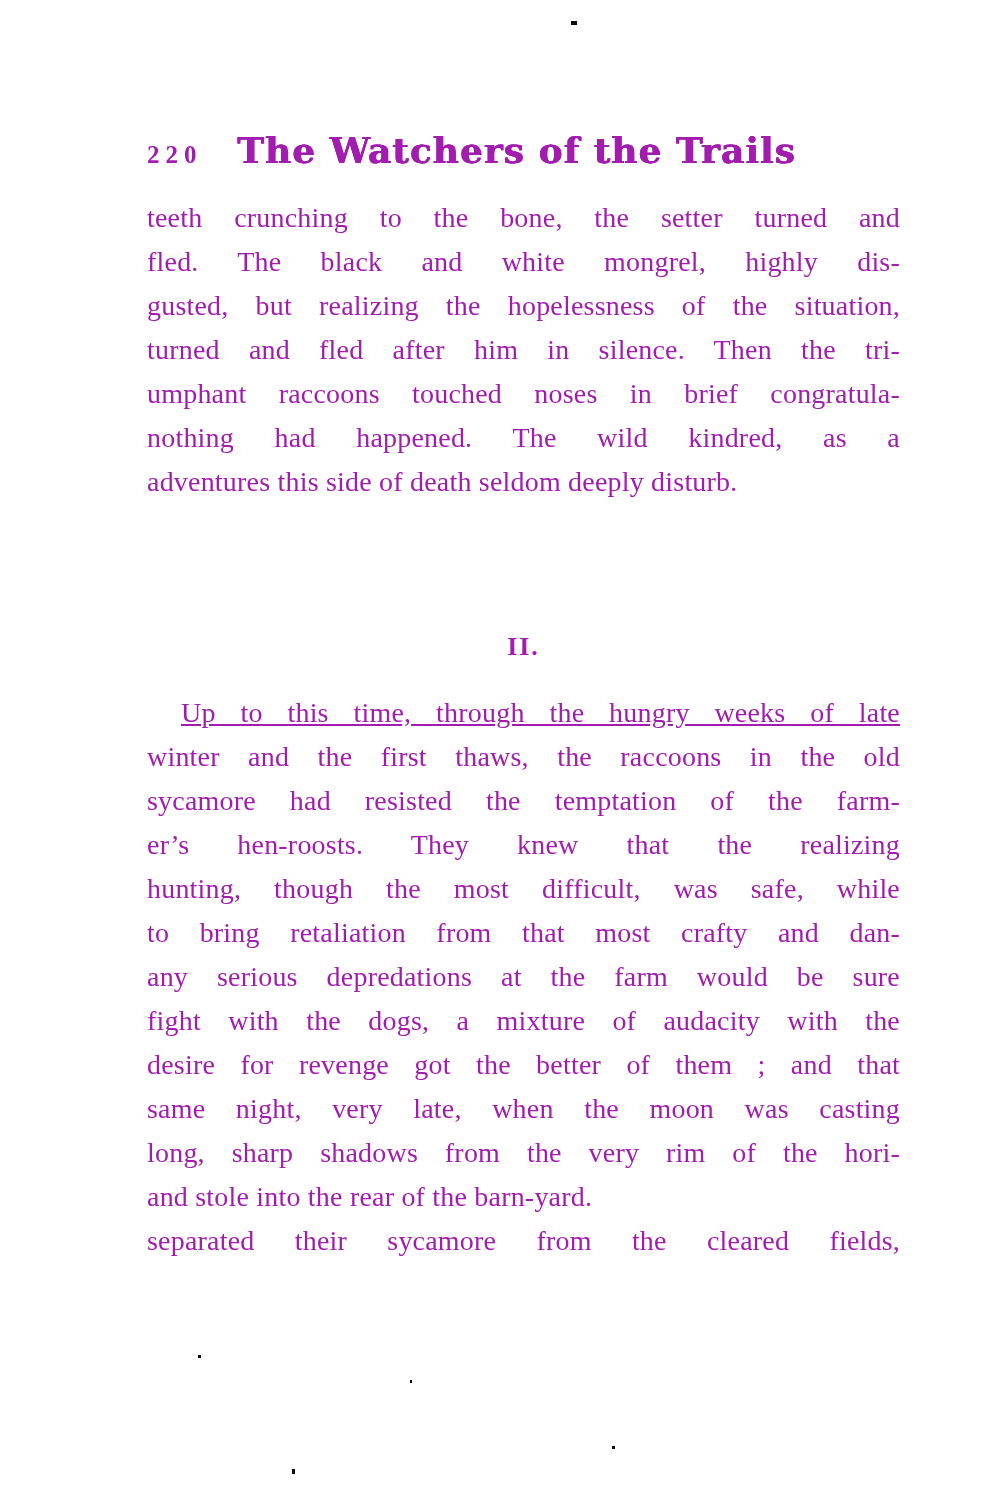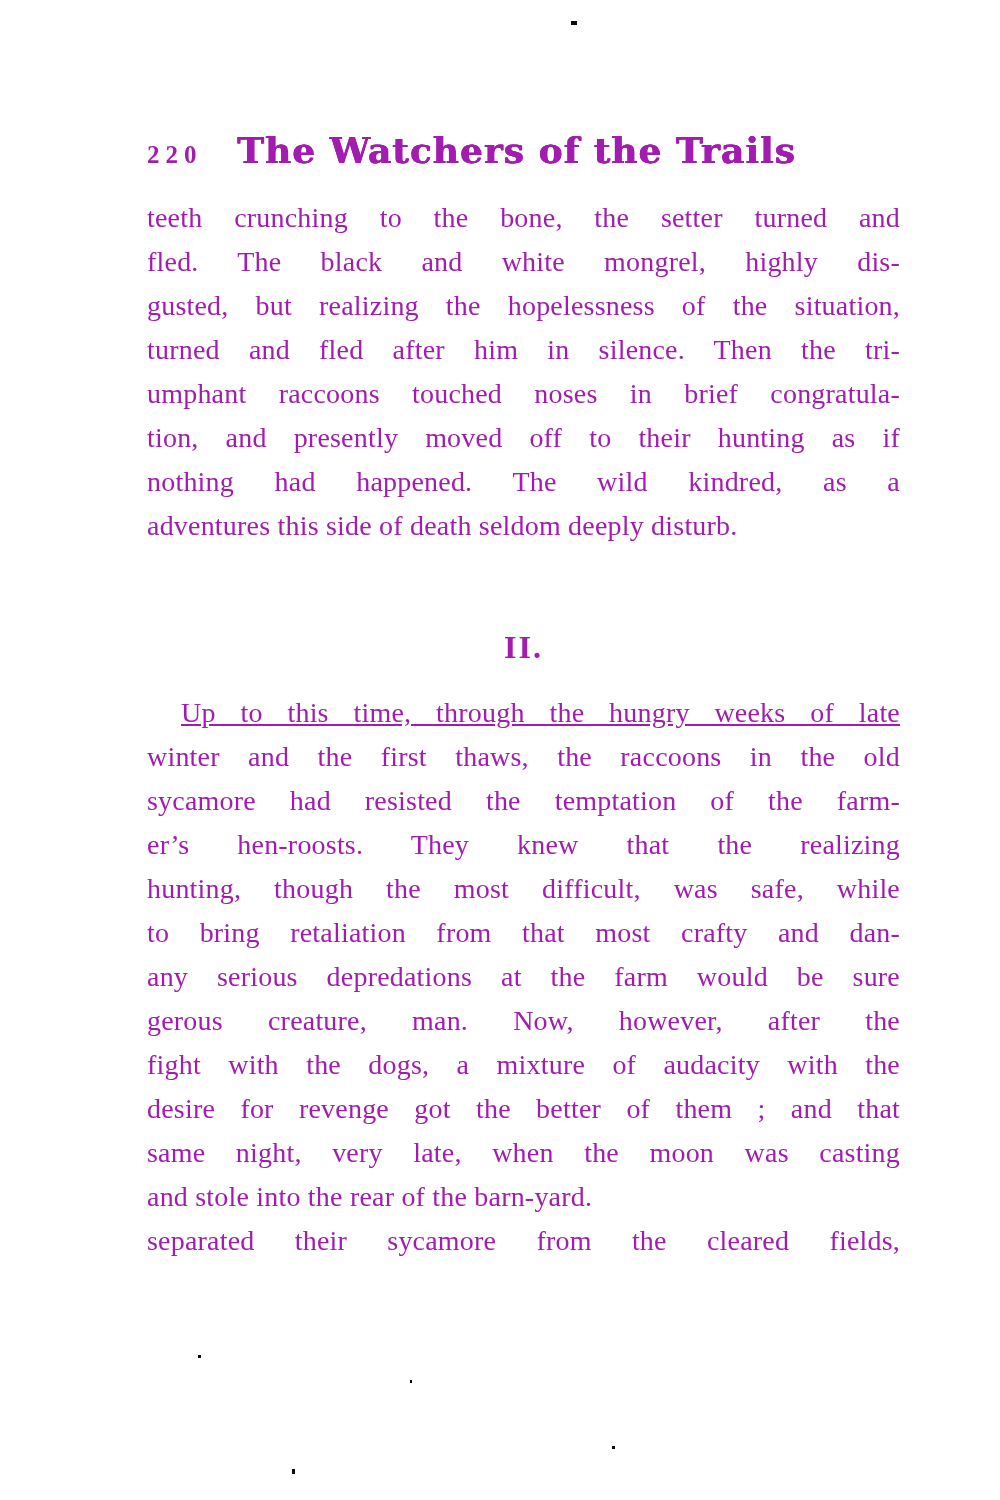--- a/index.html
+++ b/index.html
@@ -65,21 +65,21 @@
     letter-spacing: 0.2px;
   }
   .line.indent { text-indent: 34px; text-decoration: underline; }
   .line.last { text-align-last: left; }
   .section-heading {
     position: absolute;
     top: 613px;
     left: 147px;
     width: 753px;
     text-align: center;
-    font-size: 32px;
+    font-size: 26px;
     font-weight: 700;
     letter-spacing: 2px;
     line-height: 30px;
   }
   
   .speck {
     position: absolute;
     background: #0a0a0a;
   }
   .speck.s1 { left: 571px; top: 2px;    width: 6px; height: 4px; }
@@ -103,36 +103,35 @@
     <span class="pagenum">220</span>
     <span class="running-title">The Watchers of the Trails</span>
   </div>
 
   <div class="textblock para1">
     <div class="line">teeth crunching to the bone, the setter turned and</div>
     <div class="line">fled. The black and white mongrel, highly dis-</div>
     <div class="line">gusted, but realizing the hopelessness of the situation,</div>
     <div class="line">turned and fled after him in silence. Then the tri-</div>
     <div class="line">umphant raccoons touched noses in brief congratula-</div>
-    <div class="line">tion, and presently moved off to their hunting as if</div>
     <div class="line">nothing had happened. The wild kindred, as a</div>
     <div class="line last">adventures this side of death seldom deeply disturb.</div>
   </div>
 
   <div class="section-heading">II.</div>
 
   <div class="textblock para2">
     <div class="line indent">Up to this time, through the hungry weeks of late</div>
     <div class="line">winter and the first thaws, the raccoons in the old</div>
     <div class="line">sycamore had resisted the temptation of the farm-</div>
     <div class="line">er’s hen-roosts. They knew that the realizing</div>
     <div class="line">hunting, though the most difficult, was safe, while</div>
     <div class="line">to bring retaliation from that most crafty and dan-</div>
     <div class="line">any serious depredations at the farm would be sure</div>
-    <div class="line">gerous creature, man. Now, however, after the</div>
     <div class="line">fight with the dogs, a mixture of audacity with the</div>
     <div class="line">desire for revenge got the better of them ; and that</div>
     <div class="line">same night, very late, when the moon was casting</div>
+    <div class="line">long, sharp shadows from the very rim of the hori-</div>
     <div class="line last">and stole into the rear of the barn-yard.</div>
     <div class="line">separated their sycamore from the cleared fields,</div>
   </div>
 
 </div>
 
 </body></html>

